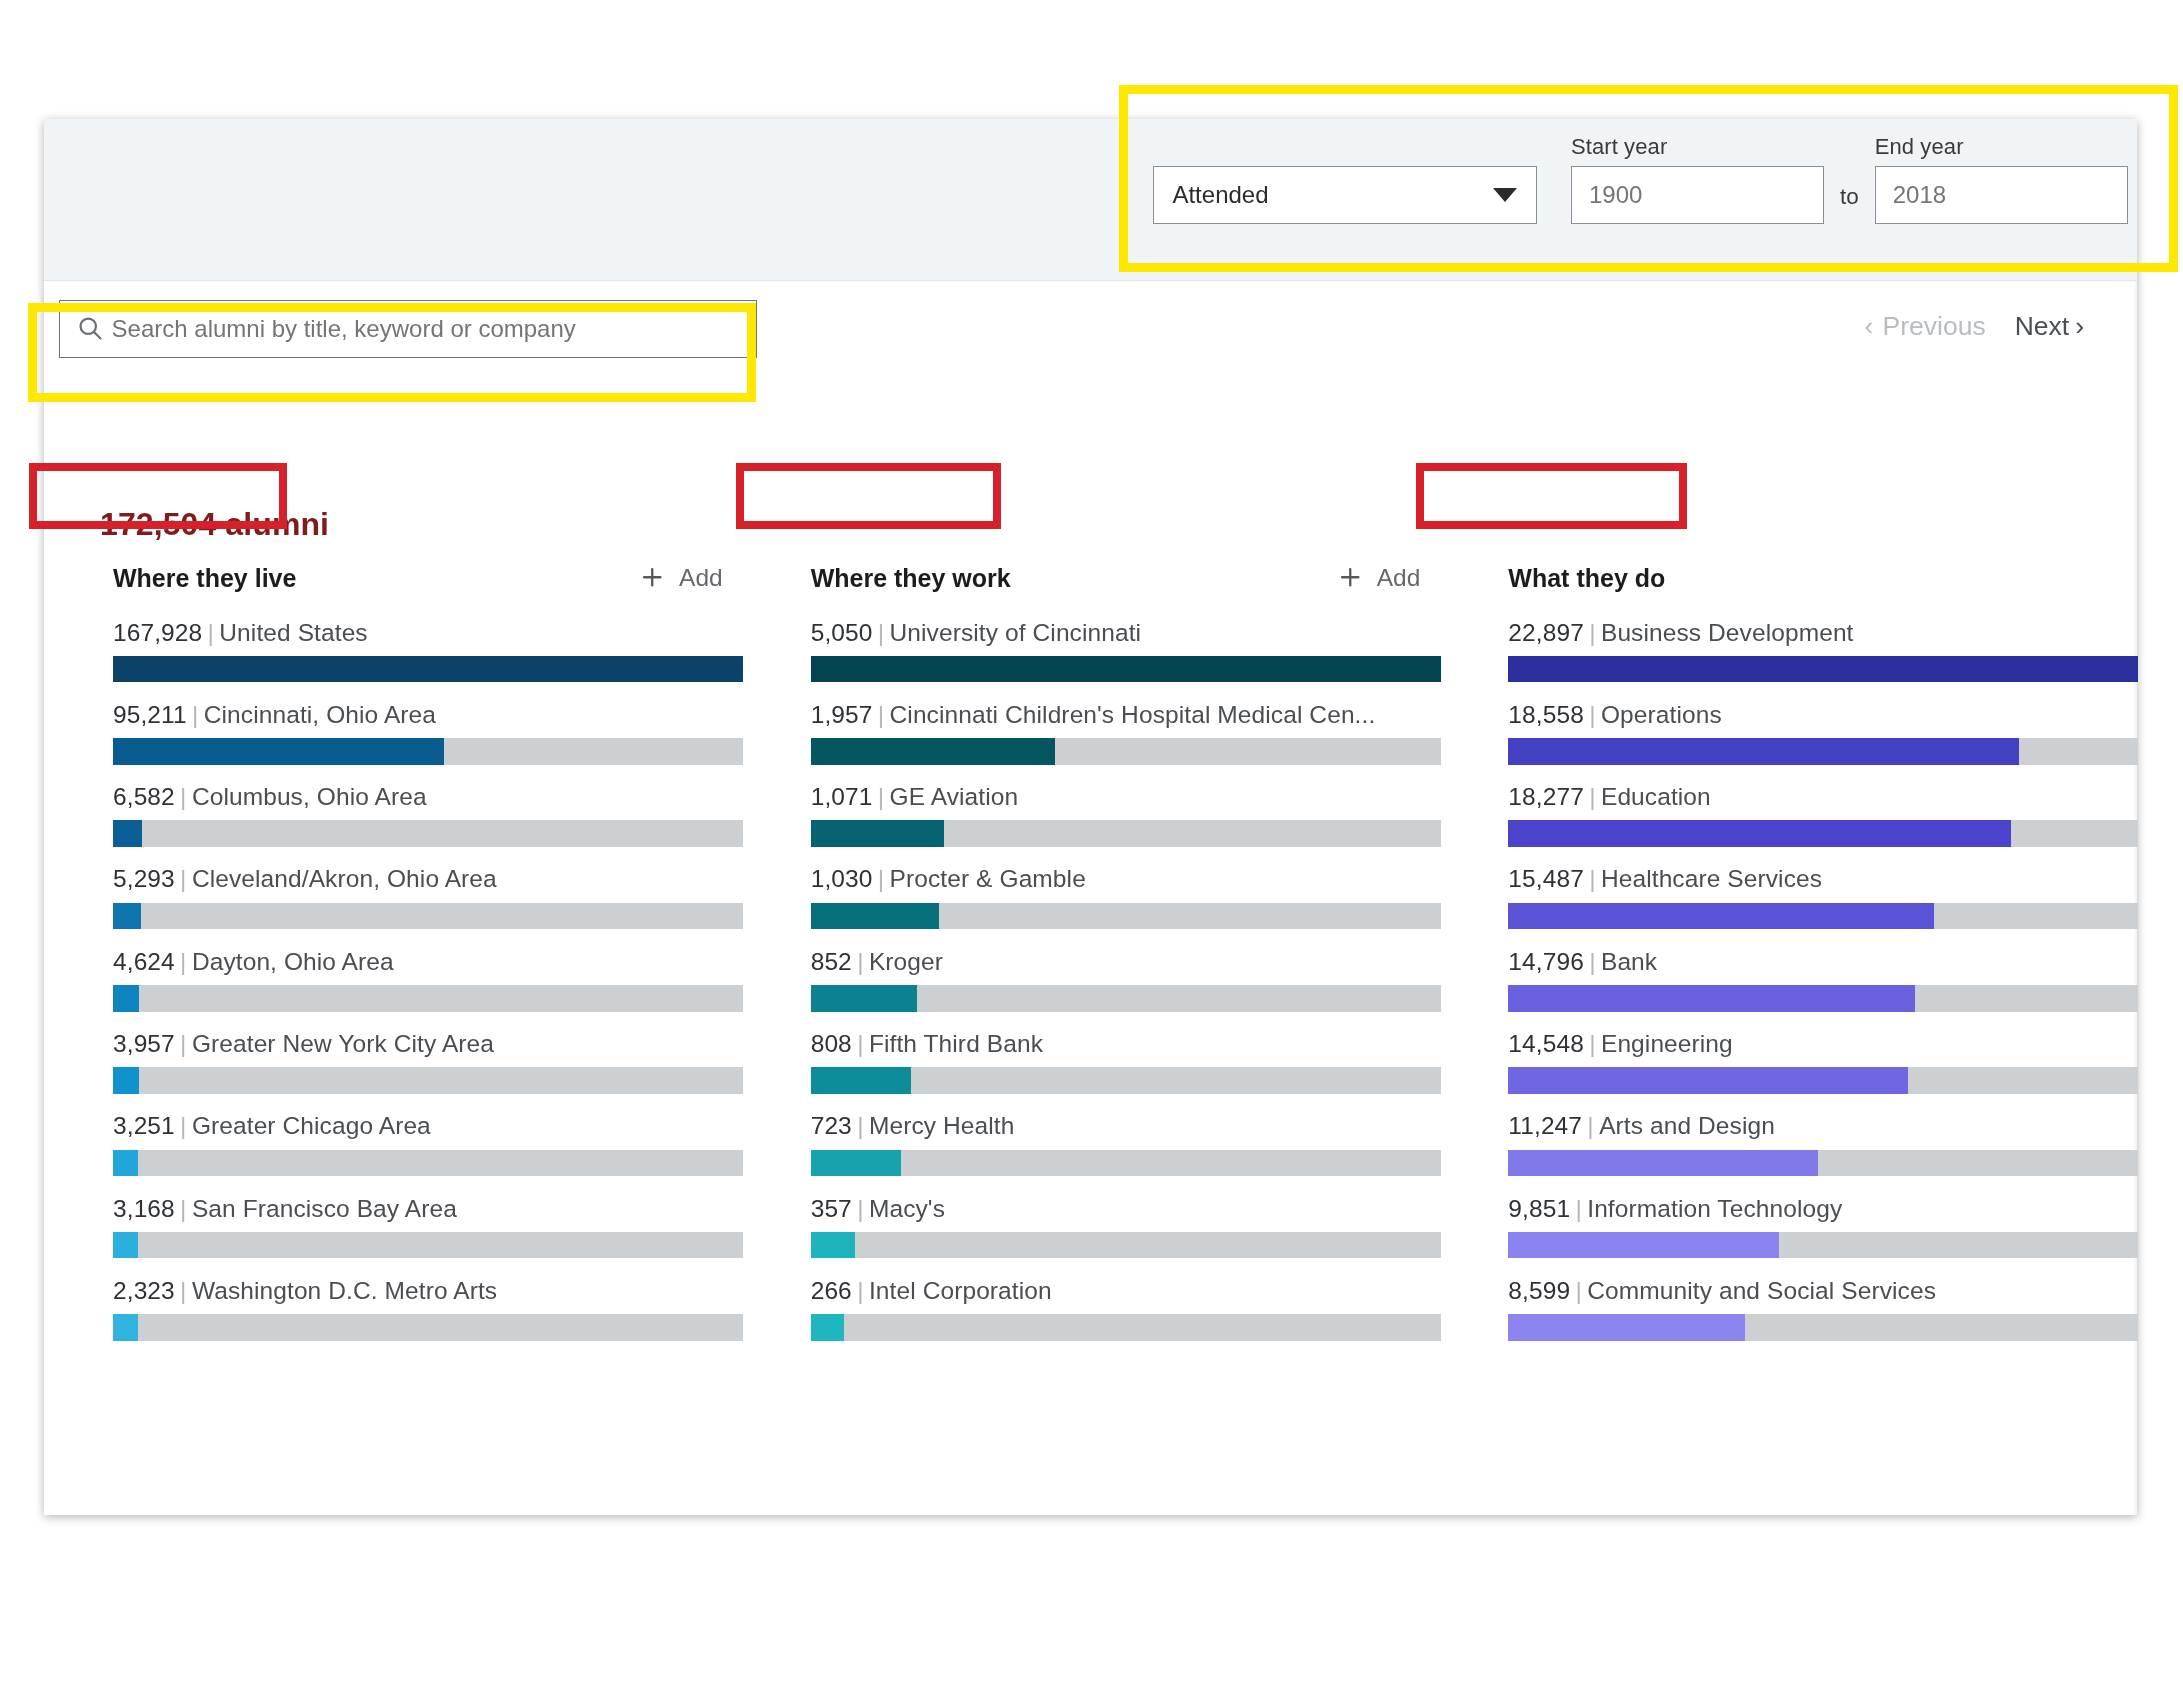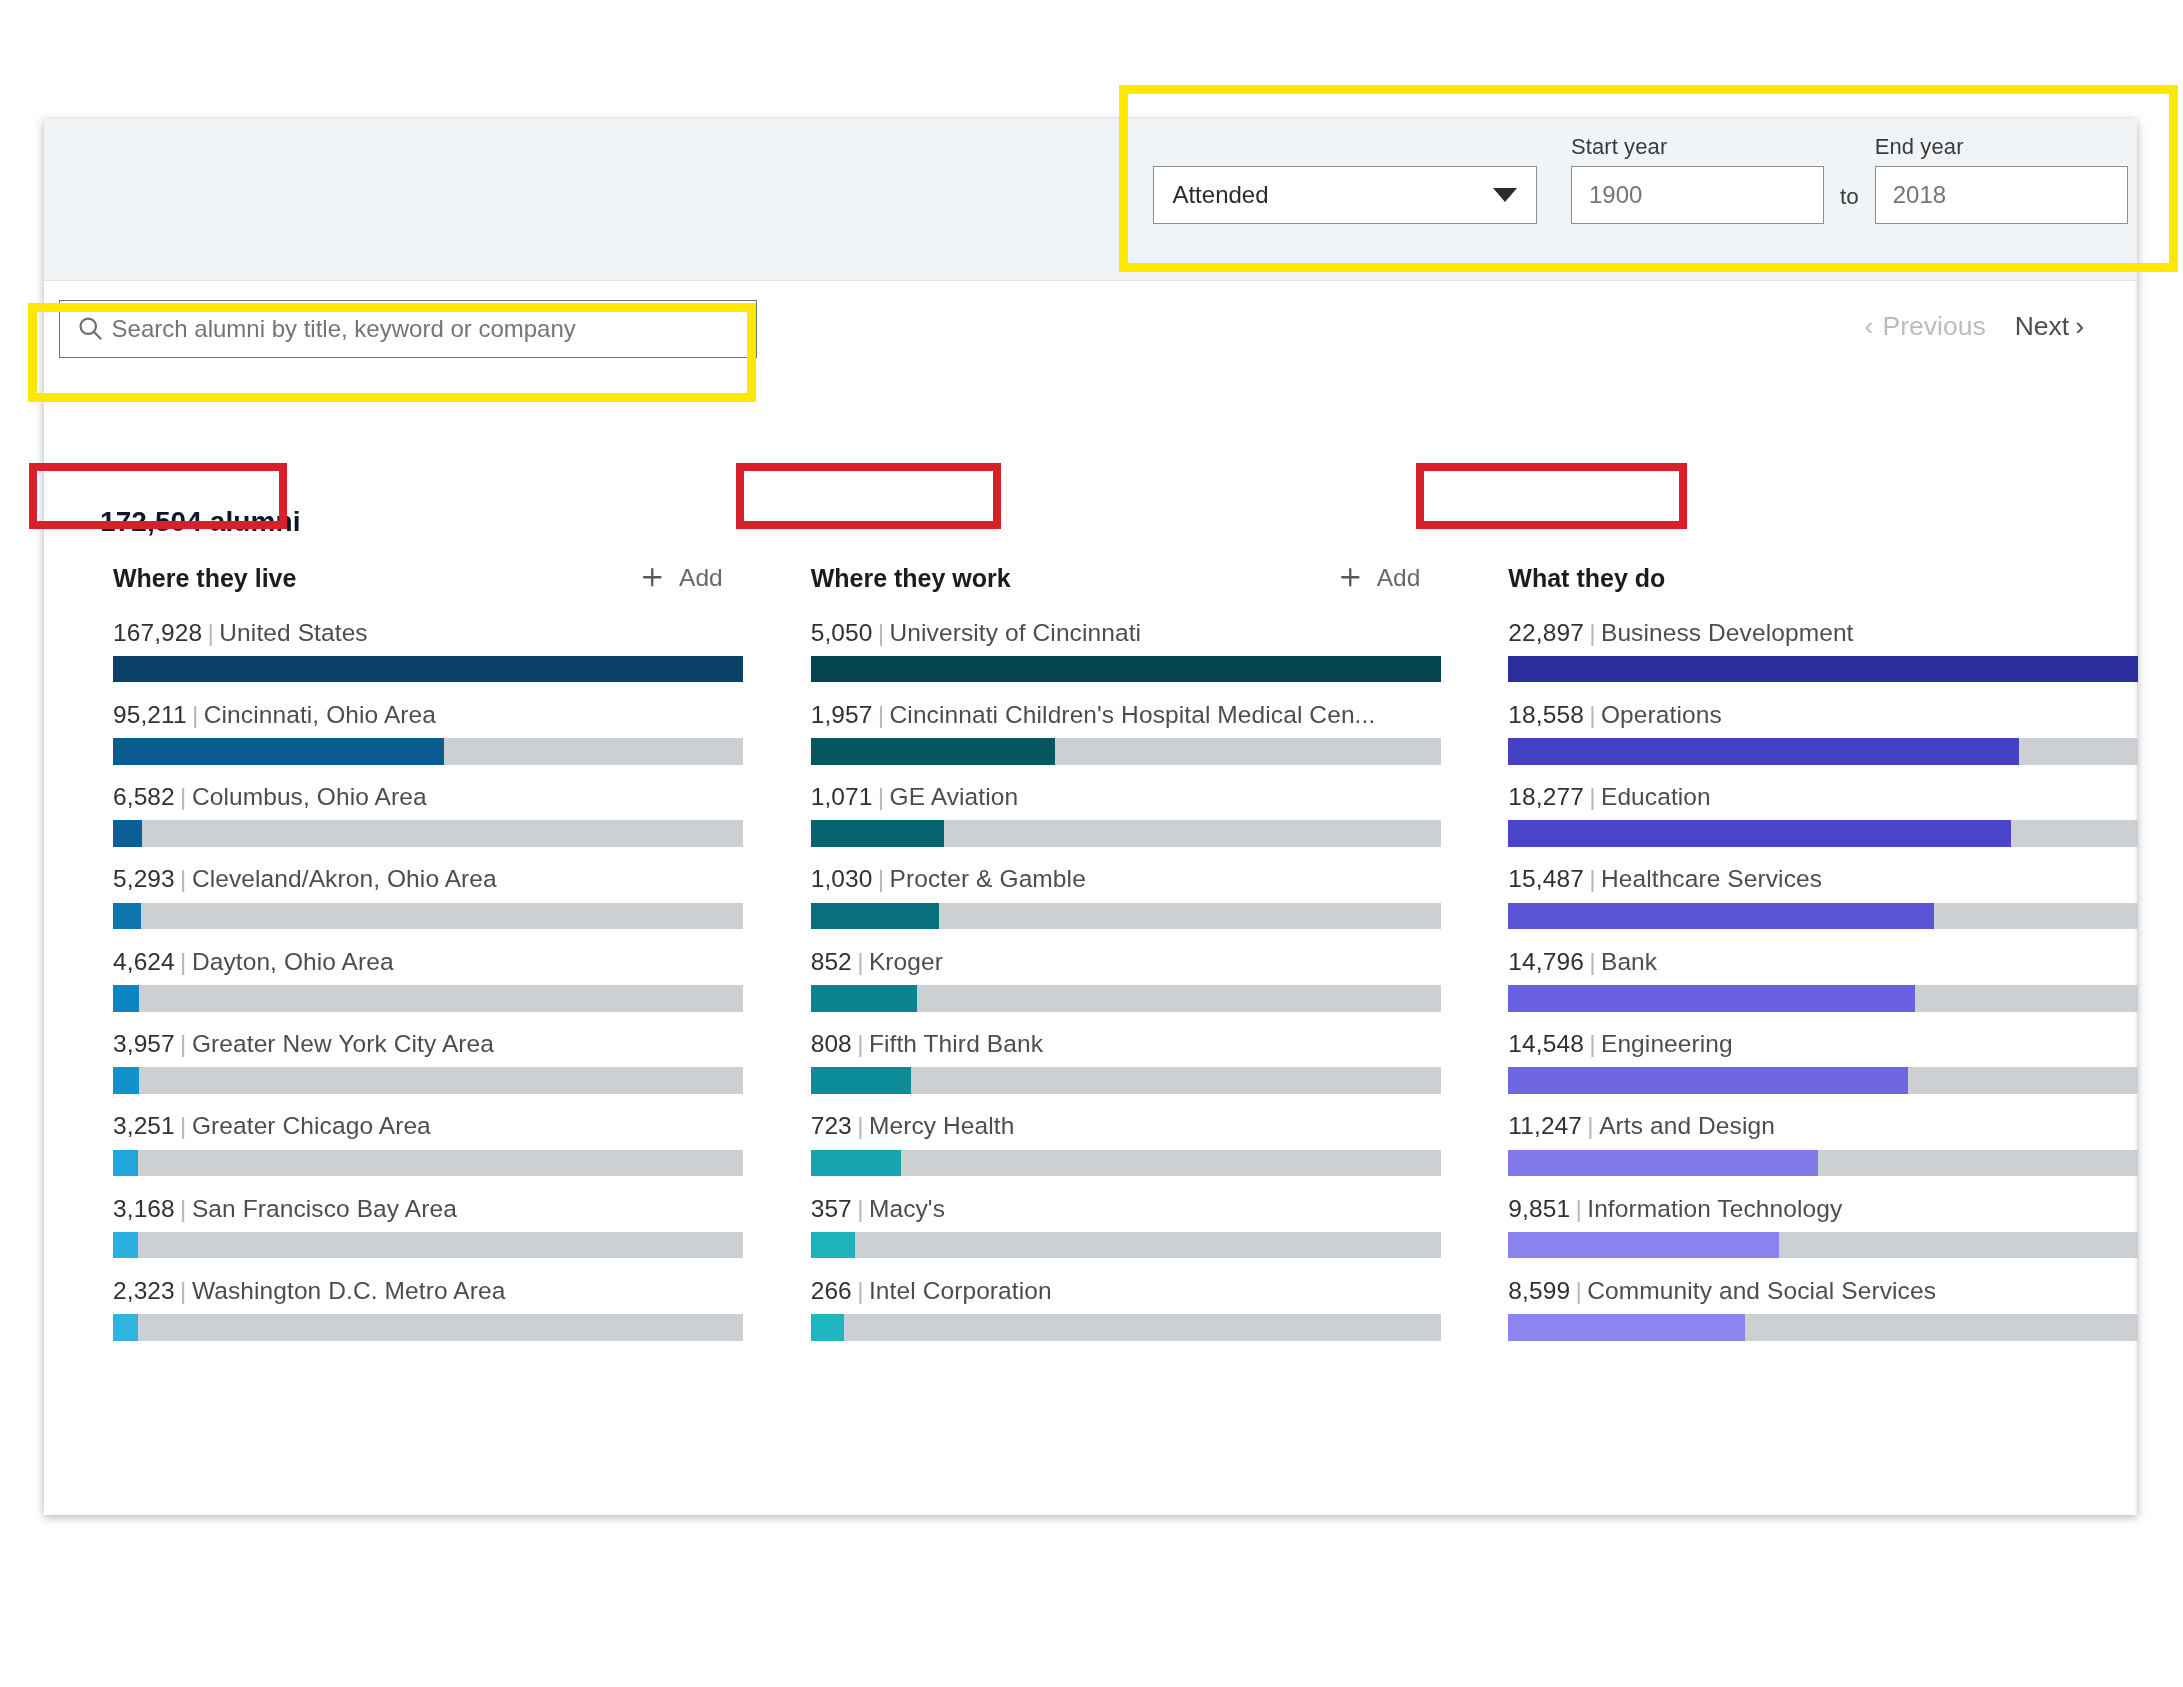--- a/index.html
+++ b/index.html
@@ -130,23 +130,23 @@
     font-size: 26.5px;
   }
   .pg-prev { color: #b9bdc1; display: flex; align-items: center; gap: 9.3px; cursor: default; }
   .pg-next { color: #4a4f54; display: flex; align-items: center; gap: 6px; cursor: pointer; margin-left: 29px; }
   .chev { font-size: 26.5px; }
 
   
   .alumni-count {
     position: absolute;
     left: 56px; top: 387px;
-    font-size: 28px;
+    font-size: 32px;
     font-weight: bold;
-    color: #0f172a;
+    color: #7f1d1d;
     letter-spacing: 0.1px;
   }
 
   
   .columns {
     position: absolute;
     left: 13px; top: 433px;
     width: 100%;
     display: flex;
   }
@@ -319,21 +319,21 @@
             <div class="fill" style="width: 4%; background: rgb(33, 165, 218);"></div>
           </div>
         </div>
         <div class="row">
           <div class="row-label"><span class="row-count">3,168</span><span class="row-sep">|</span><span class="row-name">San Francisco Bay Area</span></div>
           <div class="track">
             <div class="fill" style="width: 4%; background: rgb(42, 175, 223);"></div>
           </div>
         </div>
         <div class="row">
-          <div class="row-label"><span class="row-count">2,323</span><span class="row-sep">|</span><span class="row-name">Washington D.C. Metro Area</span></div>
+          <div class="row-label"><span class="row-count">2,323</span><span class="row-sep">|</span><span class="row-name">Washington D.C. Metro Arts</span></div>
           <div class="track">
             <div class="fill" style="width: 3.9%; background: rgb(49, 179, 224);"></div>
           </div>
         </div>
       </div>
       <div class="col col-1">
         <div class="col-head">
           <div class="col-title">Where they work</div>
           <div class="add-btn">
             <span class="plus-icon"><svg width="26.5" height="26.5" viewBox="0 0 24 24" stroke="#55595d" stroke-width="2.1" stroke-linecap="round">

